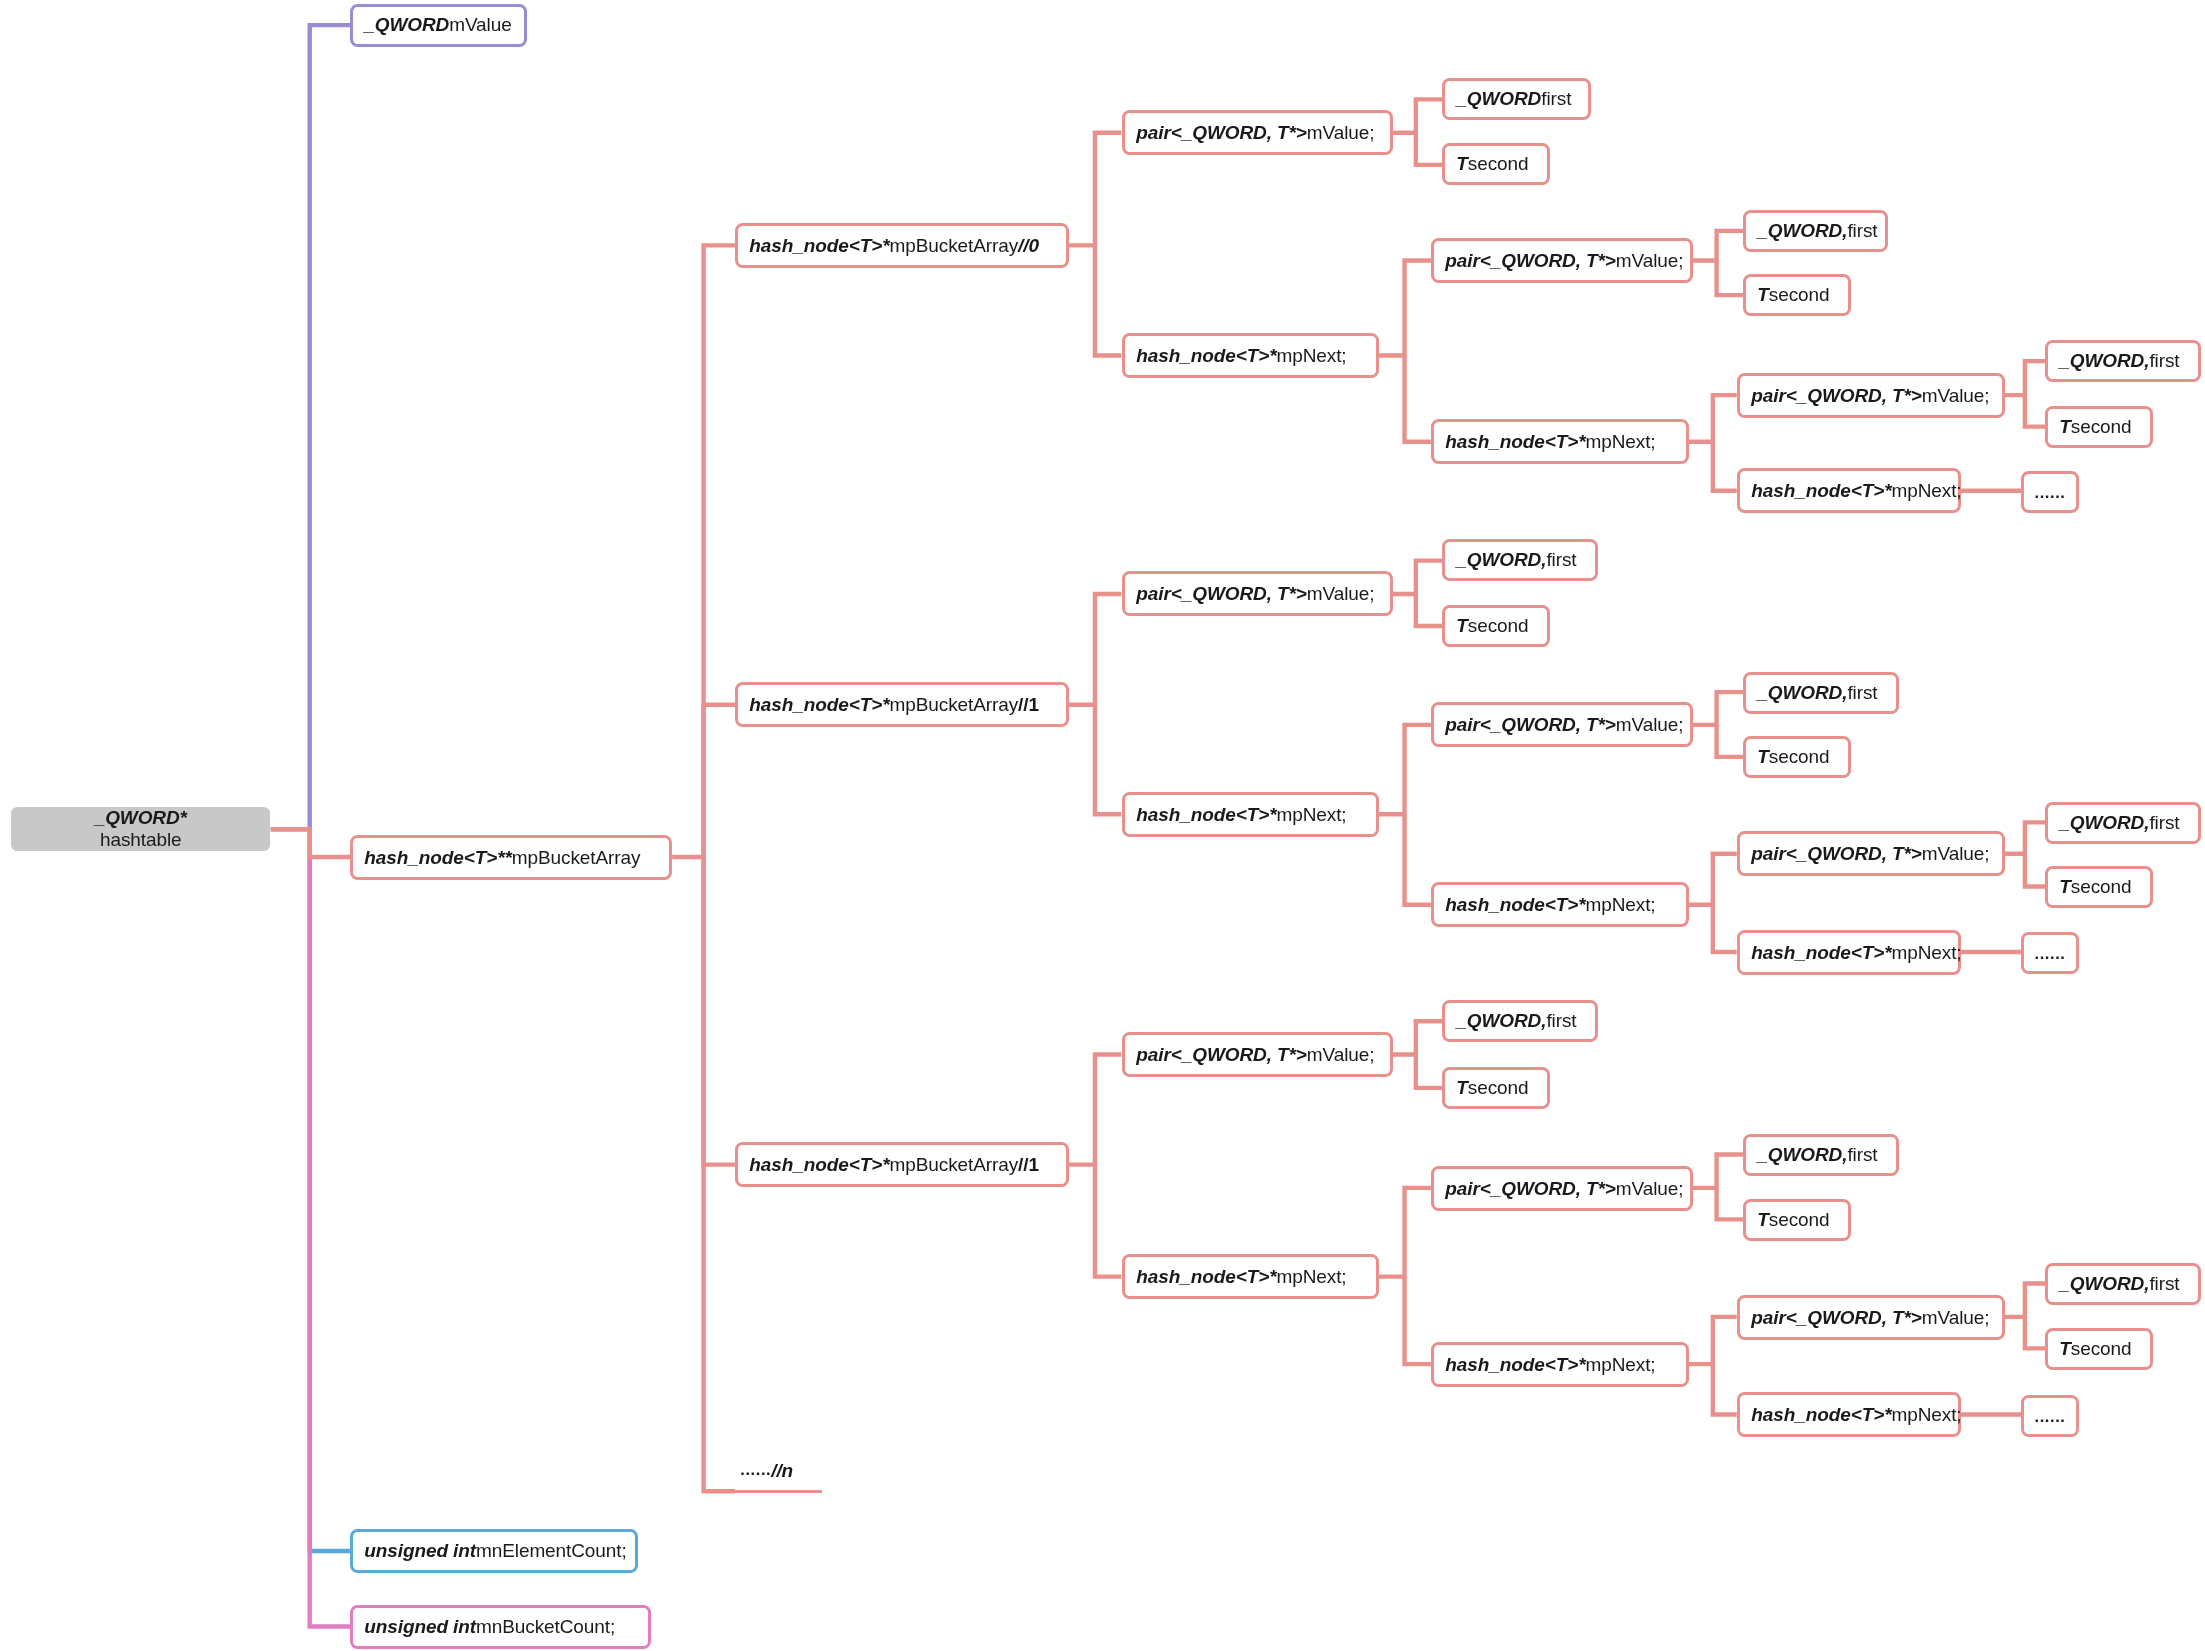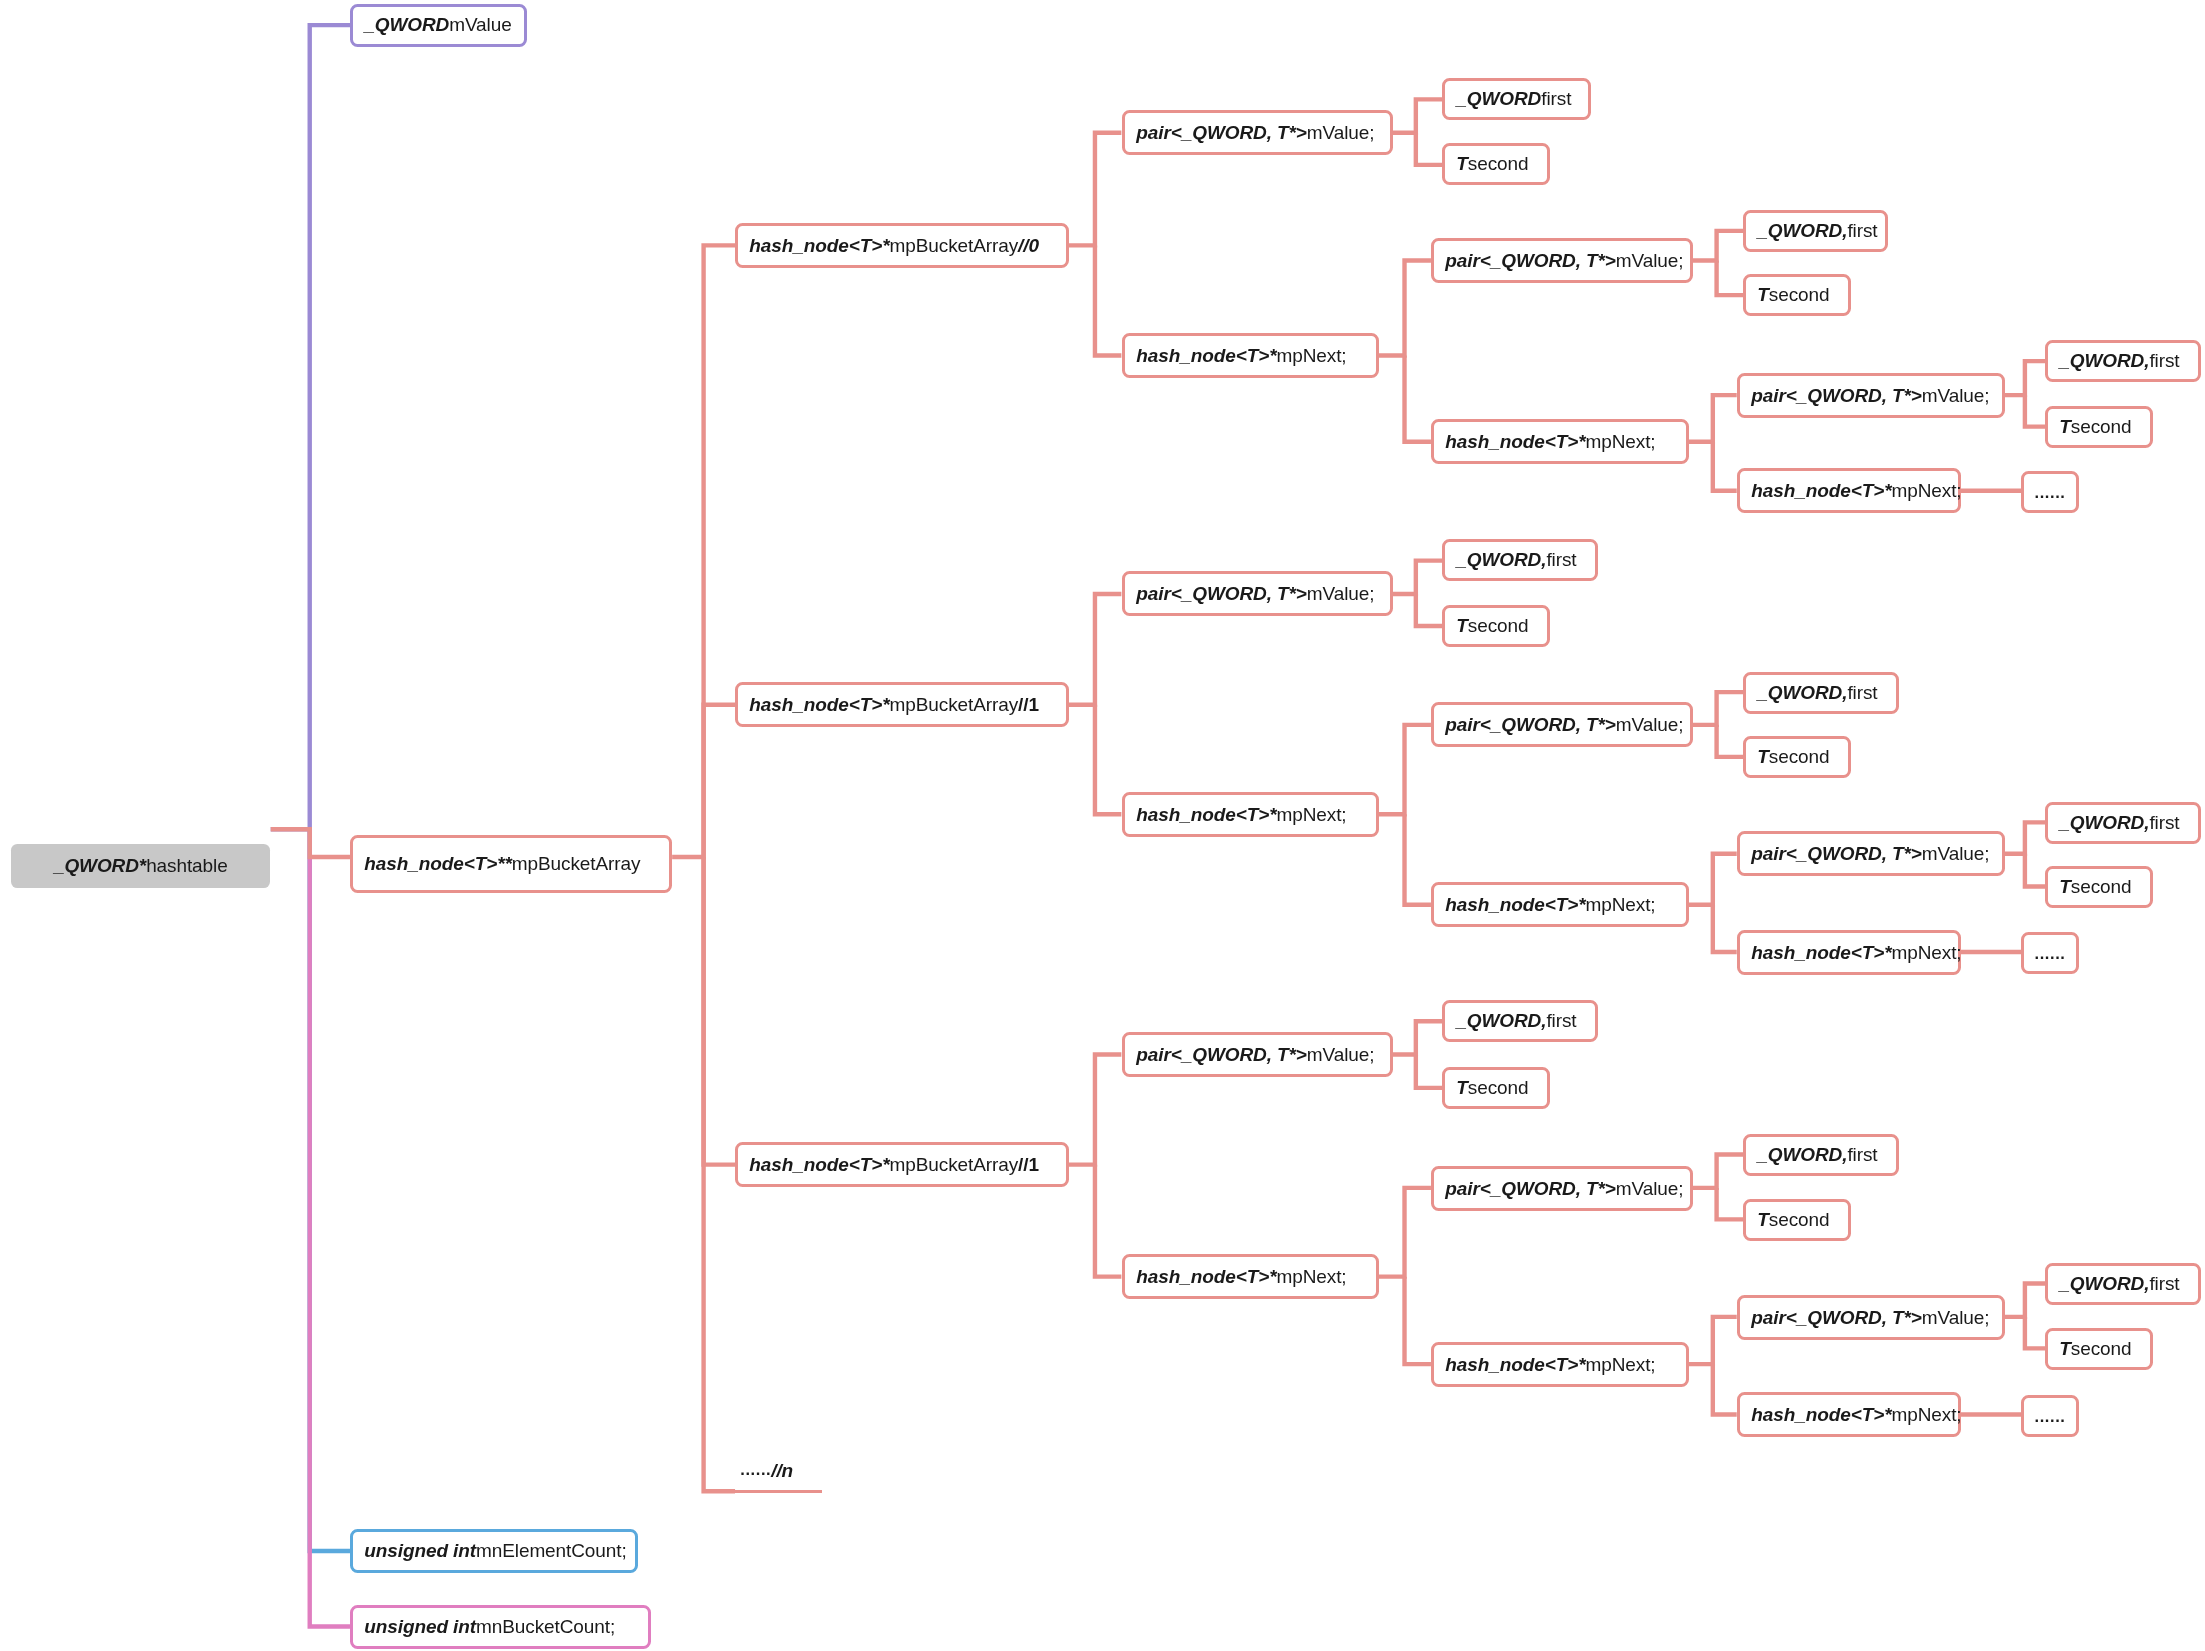--- a/index.html
+++ b/index.html
@@ -126,31 +126,31 @@
       <path d="M 2690 1888 H 2728 V 1835 H 2770" stroke="#e8918c"></path>
       <path d="M 2728 1888 V 1938 H 2770" stroke="#e8918c"></path>
       <path d="M 2684 2168 H 2722 V 2093 H 2760" stroke="#e8918c"></path>
       <path d="M 2722 2168 V 2248 H 2760" stroke="#e8918c"></path>
       <path d="M 3186 2093 H 3218 V 2040 H 3250" stroke="#e8918c"></path>
       <path d="M 3218 2093 V 2143 H 3250" stroke="#e8918c"></path>
       <path d="M 3116 2248 H 3212" stroke="#e8918c"></path>
     </g>
   </svg>
 
-  <div class="node root" style="left:11.3px; top:844px; width:259px; height:44px;">
+  <div class="node root" style="left:11.3px; top:807px; width:259px; height:44px;flex-direction:column;">
     <span class="b">_QWORD*</span>
       <span class="n"> hashtable</span>
   </div>
 
   <div class="node purple" style="left:350px; top:3.8px; width:177px; height:43px;">
     <span class="b">_QWORD</span>
       <span class="n"> mValue</span>
   </div>
 
-  <div class="node" style="left:350px; top:835px; width:322px; height:58px;">
+  <div class="node" style="left:350px; top:835px; width:322px; height:45px;">
     <span class="b">hash_node&lt;T&gt;**</span>
       <span class="n"> mpBucketArray</span>
   </div>
 
   <div class="node blue" style="left:350px; top:1529px; width:288px; height:44px;">
     <span class="b">unsigned int</span>
       <span class="n"> mnElementCount;</span>
   </div>
 
   <div class="node pink" style="left:350px; top:1605px; width:301px; height:44px;">

